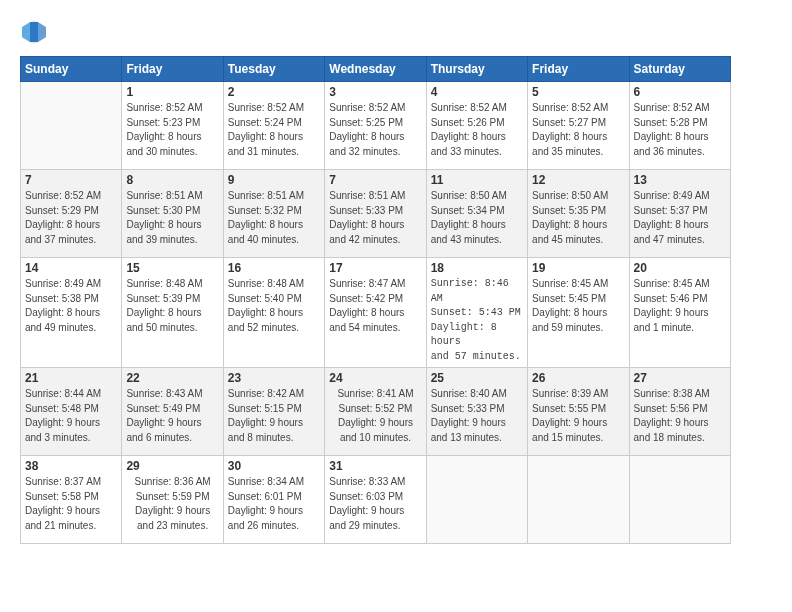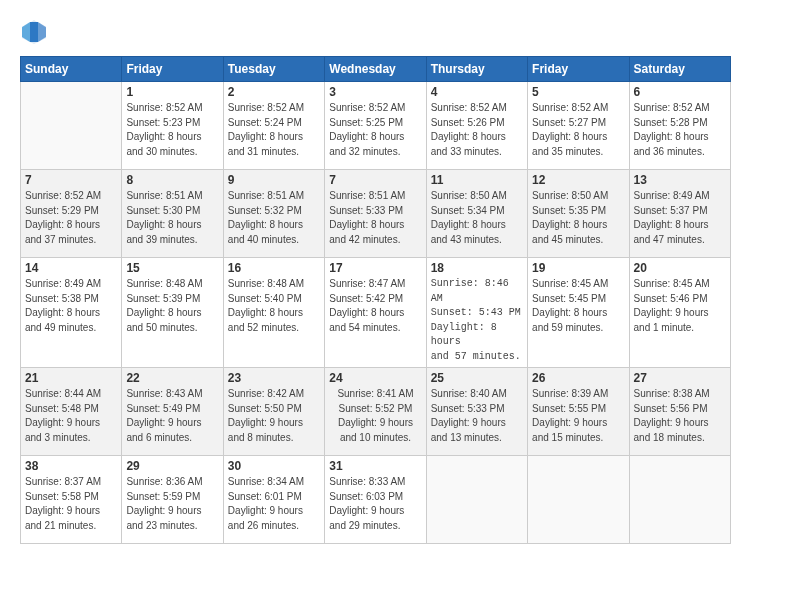--- a/index.html
+++ b/index.html
@@ -286,21 +286,21 @@
           <td>
             <div class="day-number">22</div>
             <div class="day-info" style="white-space: pre-line;">Sunrise: 8:43 AM
 Sunset: 5:49 PM
 Daylight: 9 hours
 and 6 minutes.</div>
           </td>
           <td>
             <div class="day-number">23</div>
             <div class="day-info" style="white-space: pre-line;">Sunrise: 8:42 AM
-Sunset: 5:50 PM
+Sunset: 5:15 PM
 Daylight: 9 hours
 and 8 minutes.</div>
           </td>
           <td>
             <div class="day-number">24</div>
             <div class="day-info" style="white-space: pre-line; text-align: center;">Sunrise: 8:41 AM
 Sunset: 5:52 PM
 Daylight: 9 hours
 and 10 minutes.</div>
           </td>
@@ -329,21 +329,21 @@
         <tr>
           <td>
             <div class="day-number">38</div>
             <div class="day-info" style="white-space: pre-line;">Sunrise: 8:37 AM
 Sunset: 5:58 PM
 Daylight: 9 hours
 and 21 minutes.</div>
           </td>
           <td>
             <div class="day-number">29</div>
-            <div class="day-info" style="white-space: pre-line;">Sunrise: 8:36 AM
+            <div class="day-info" style="white-space: pre-line; text-align: center;">Sunrise: 8:36 AM
 Sunset: 5:59 PM
 Daylight: 9 hours
 and 23 minutes.</div>
           </td>
           <td>
             <div class="day-number">30</div>
             <div class="day-info" style="white-space: pre-line;">Sunrise: 8:34 AM
 Sunset: 6:01 PM
 Daylight: 9 hours
 and 26 minutes.</div>

